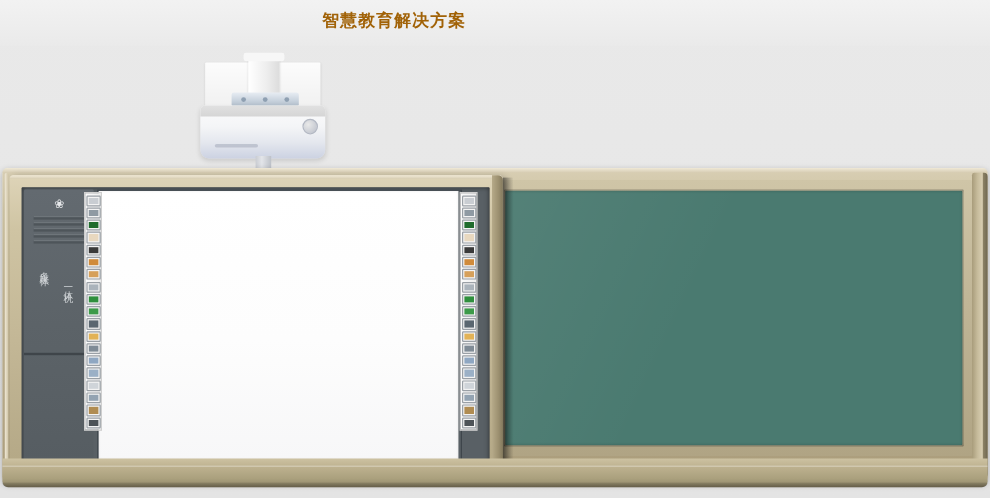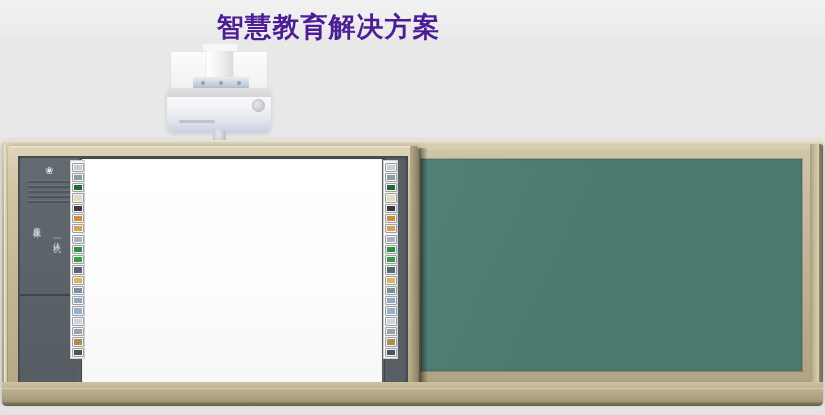--- a/index.html
+++ b/index.html
@@ -33,24 +33,24 @@
     width: 825px; height: 38px;
     background: linear-gradient(180deg, #f2f2f2 0%, #eaeaea 100%);
   }
 
   
   .page-title {
     position: absolute;
     left: 0; top: 9px;
     width: 657px;
     text-align: center;
-    font-size: 27px;
+    font-size: 14px;
     font-weight: bold;
     letter-spacing: 1px;
-    color: #4c1d95;
+    color: #a16207;
     font-family: "DejaVu Sans", "Liberation Sans", sans-serif;
   }
 
   
   .projector-wrap {
     position: absolute;
     left: 163px;
     top: 44px;
     width: 112px;
     height: 102px;

